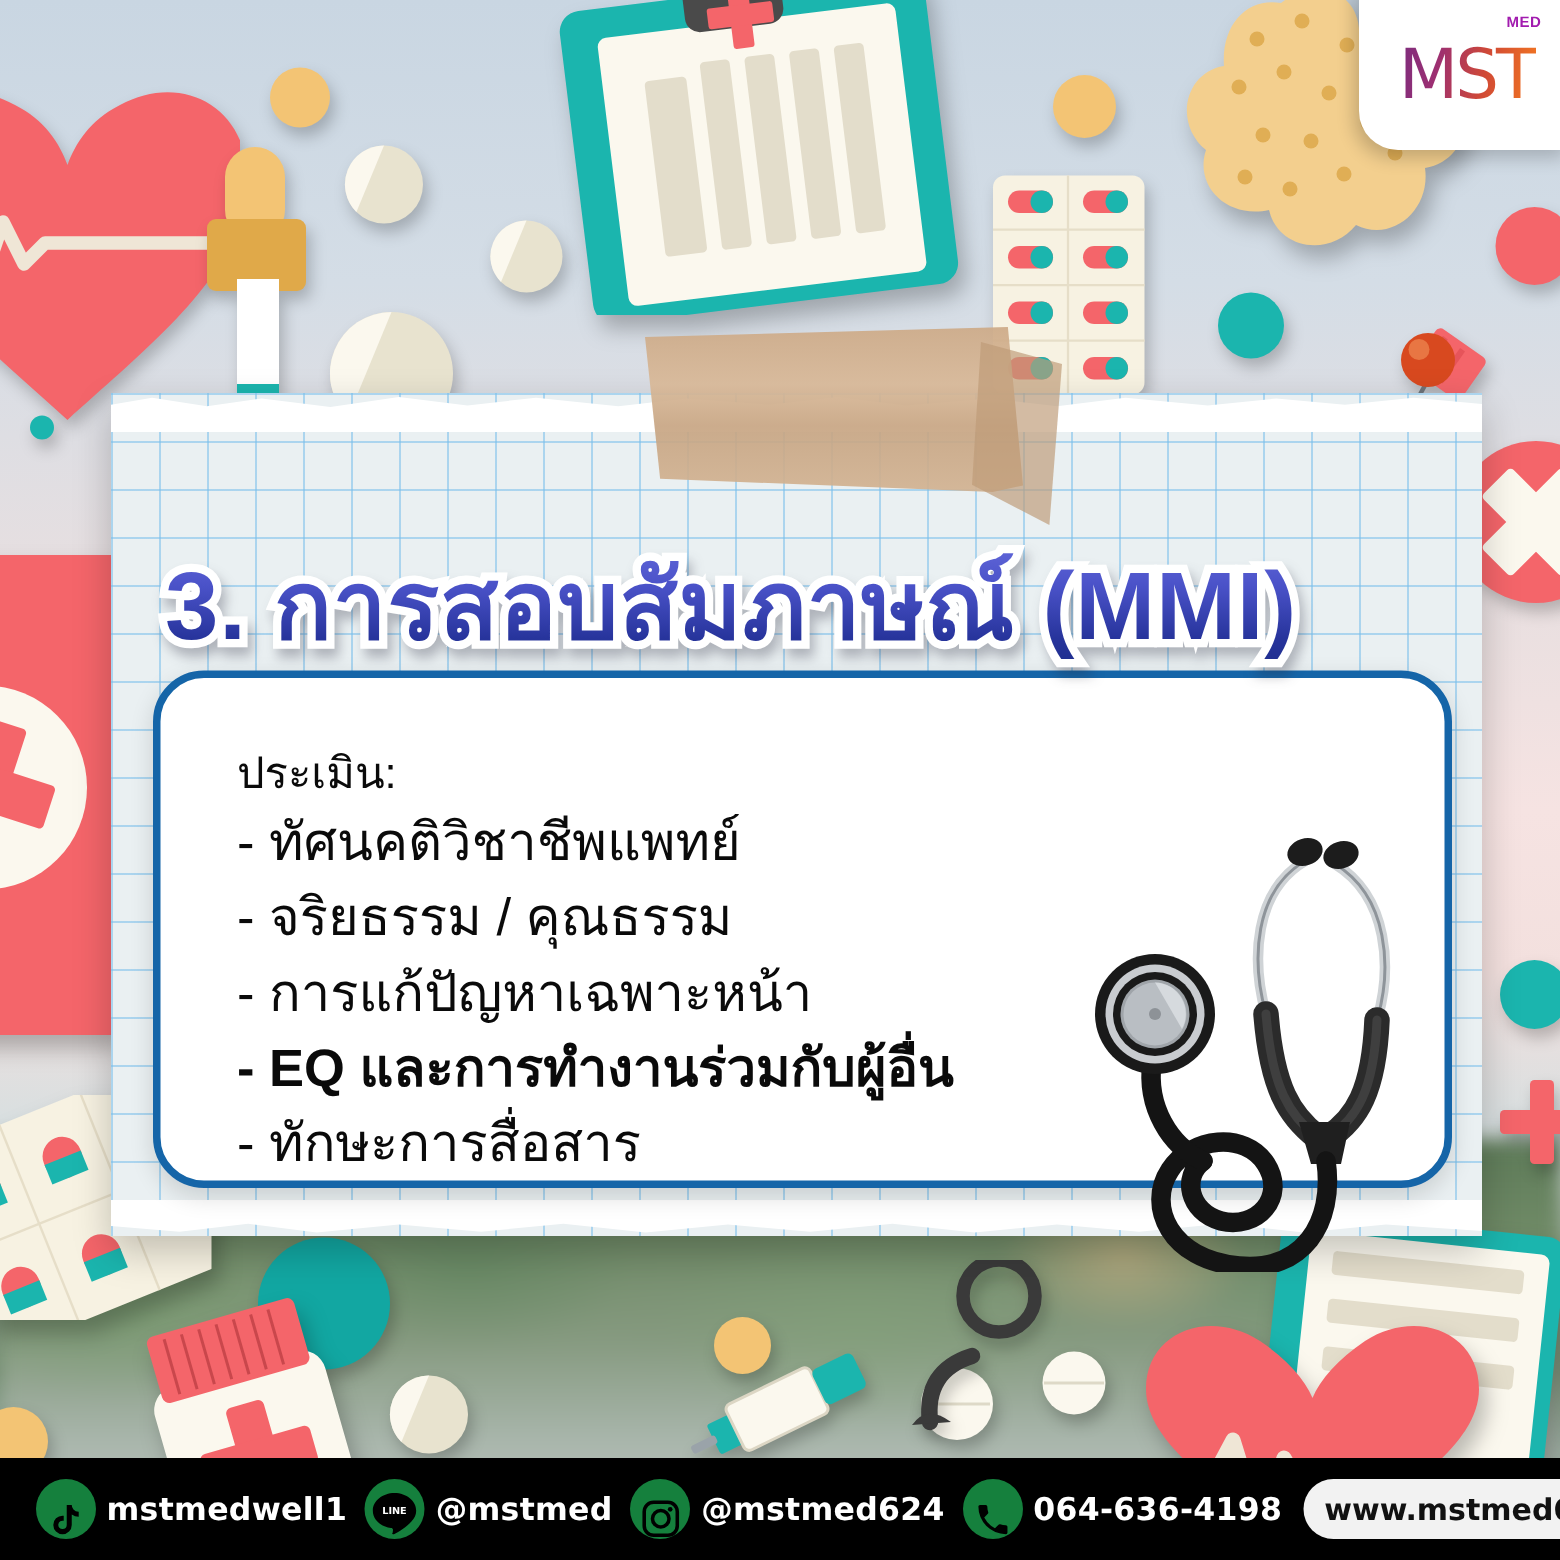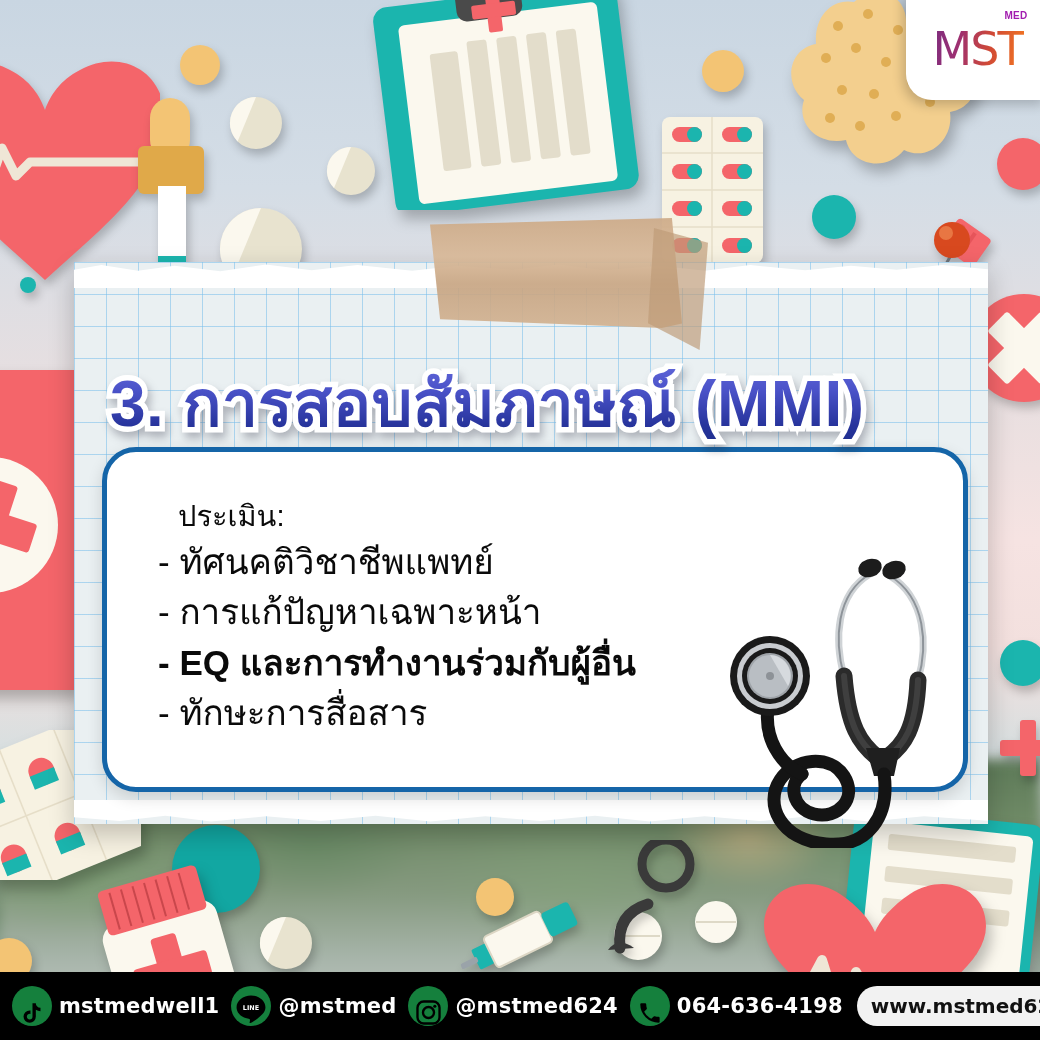--- a/index.html
+++ b/index.html
@@ -99,21 +99,21 @@
 
   
   .body-text{
     position:absolute;
     color:#0a0a0a;
     font-size:29px;
     line-height:1.32;
     white-space:nowrap;
     z-index:12;
   }
-  .body-text .hd{ font-size:29px;margin-left:20px; }
+  .body-text .hd{ font-size:29px; }
   .body-text .li{ font-size:35px; }
 
   
   .logo-badge{
     position:absolute; top:-18px; right:-6px;
     width:140px; height:118px;
     background:#ffffff;
     border-radius:0 0 0 26px;
     box-shadow:-3px 5px 12px rgba(0,0,0,.2);
     z-index:20;
@@ -129,21 +129,21 @@
   .logo-med{
     position:absolute; top:-12px; right:-4px;
     font-size:10px; font-weight:bold; color:#a21caf; letter-spacing:.3px;
   }
 
   
   .footer{
     position:absolute; left:0; right:0; bottom:0; height:68px;
     background:#000000;
     display:flex; align-items:center; gap:0px;
-    padding-left:12px;
+    padding-left:24px;
     z-index:40;
   }
   .f-item{ display:flex; align-items:center; gap:7px; margin-right:12px; }
   .f-label{
     color:#fff; font-size:21px; font-weight:bold; letter-spacing:.2px;
     font-family:"DejaVu Sans",sans-serif; white-space:nowrap;
   }
   .f-icon{
     width:40px; height:40px; border-radius:50%;
     background:#15803d; display:flex; align-items:flex-end; justify-content:center;
@@ -405,20 +405,21 @@
               clip-path:polygon(10% 0%,100% 12%,86% 100%,0% 78%);"></div>
 
   <div class="title-stroke" style="left:110px;top:352px;">3.  การสอบสัมภาษณ์  (MMI)</div>
   <div class="title" style="left:110px;top:352px;">3.  การสอบสัมภาษณ์  (MMI)</div>
 
   <div class="card" style="left:102px;top:447px;width:866px;height:345px;"></div>
 
   <div class="body-text" style="left:158px;top:497px;">
     <div class="hd">ประเมิน:</div>
     <div class="li" style="margin-top:4px;">-  ทัศนคติวิชาชีพแพทย์</div>
+    <div class="li" style="margin-top:4px;">-  จริยธรรม  /  คุณธรรม</div>
     <div class="li" style="margin-top:4px;">-   การแก้ปัญหาเฉพาะหน้า</div>
     <div class="li" style="margin-top:4px;font-weight:bold;">-  EQ  และการทำงานร่วมกับผู้อื่น</div>
     <div class="li" style="margin-top:4px;">-  ทักษะการสื่อสาร</div>
   </div>
 
   <svg class="steth" style="left:718px;top:548px;width:240px;height:300px;" viewBox="0 0 240 300">
 
     <path d="M152 26 C 118 46 116 92 126 128" fill="none" stroke="#cfd3d6" stroke-width="7" stroke-linecap="round"></path>
     <path d="M172 28 C 208 50 210 98 200 132" fill="none" stroke="#cfd3d6" stroke-width="7" stroke-linecap="round"></path>
     <path d="M152 26 C 118 46 116 92 126 128" fill="none" stroke="#8e949a" stroke-width="2"></path>

